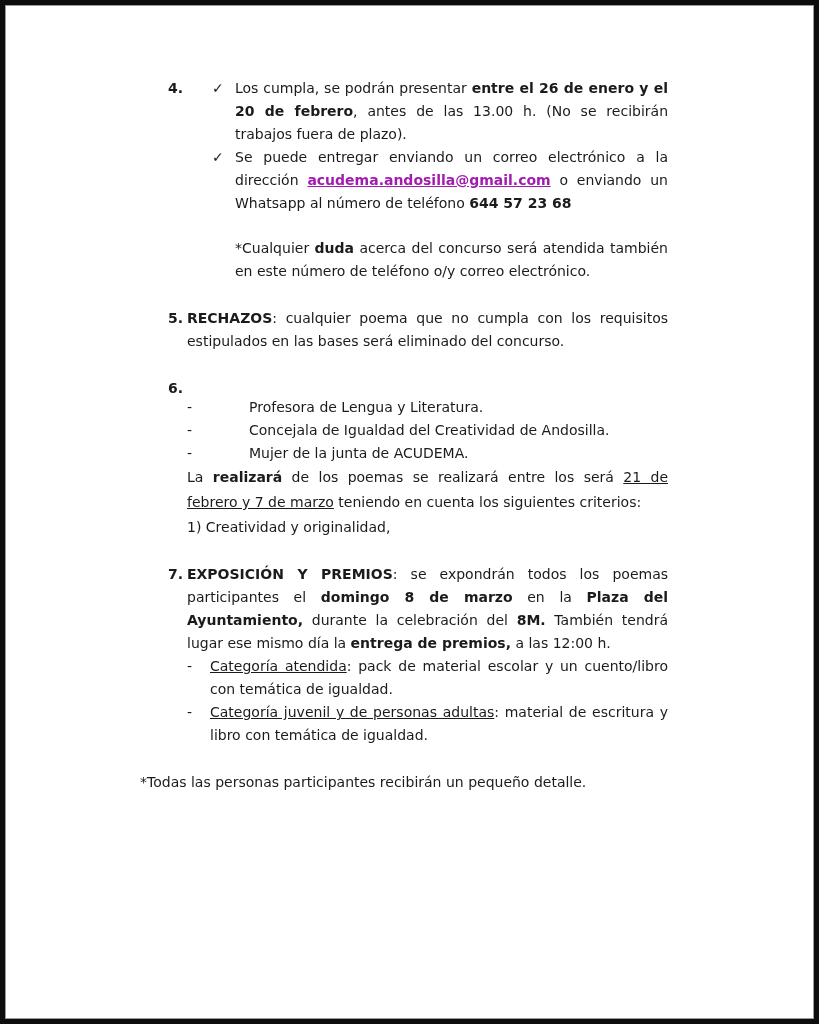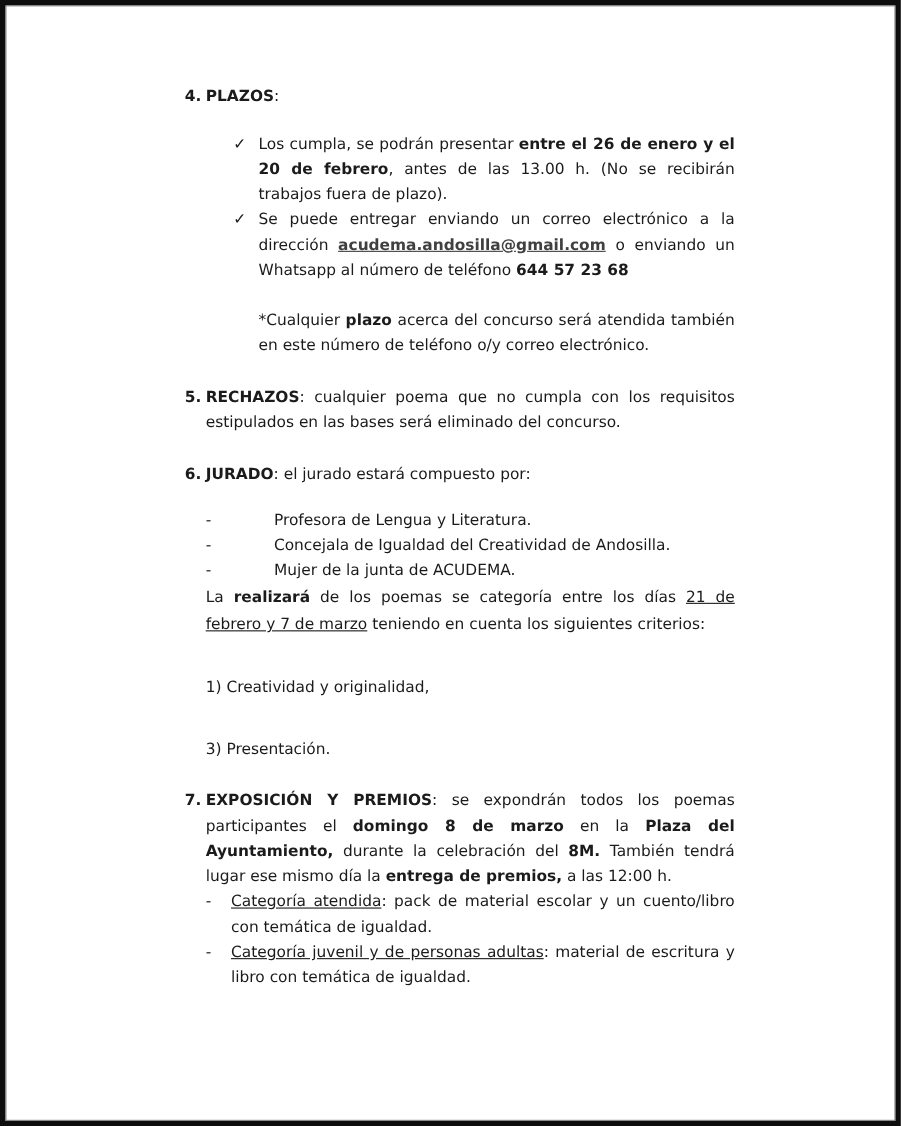--- a/index.html
+++ b/index.html
@@ -38,98 +38,95 @@
   .check-item p { width: 433px; }
 
   .note { margin-top: 22px; margin-left: 48px; width: 433px; text-align: justify; }
 
   .dash-list { margin-top: 19px; }
   .dash-item { display: flex; }
   .dash-item .dash { width: 20px; flex: none; }
   .dash-item p { flex: 1; text-align: justify; margin-left: 42px; }
 
   .eval-p { text-align: justify; line-height: 25px; }
-  .crit { line-height: 24px; margin-top: 32px; }
+  .crit { line-height: 24px; }
 
   .premios-p { margin-top: 22px; }
 
   .cat-item { display: flex; }
   .cat-item .dash { width: 23px; flex: none; }
   .cat-item p { flex: 1; text-align: justify; }
 
   .footer-note {
     margin: 24px 0 0 135px;
     width: 540px;
     font-size: 14px;
     line-height: 23px;
   }
 
   a.email-link, .email-link {
-    color: #404040;
+    color: #a21caf;
     font-weight: bold;
     text-decoration: underline;
     cursor: pointer;
   }
 </style>
 </head>
 <body>
 
 <div class="frame">
   <div class="content">
 
     <div class="sec">
       <span class="num">4.</span>
       <div class="secbody">
-        <p class="heading-line"><strong>PLAZOS</strong><span>:</span></p>
 
         <div class="check-item">
           <span class="bullet">✓</span>
           <p class="just"><span>Los cumpla, se podrán presentar </span><strong>entre el 26 de enero y el 20 de febrero</strong><span>, antes de las 13.00 h. (No se recibirán trabajos fuera de plazo).</span></p>
         </div>
 
         <div class="check-item">
           <span class="bullet">✓</span>
           <p class="just"><span>Se puede entregar enviando un correo electrónico a la dirección </span><a class="email-link">acudema.andosilla@gmail.com</a><span> o enviando un Whatsapp al número de teléfono </span><strong>644 57 23 68</strong></p>
         </div>
 
-        <p class="note"><span>*Cualquier </span><strong>plazo</strong><span> acerca del concurso será atendida también en este número de teléfono o/y correo electrónico.</span></p>
+        <p class="note"><span>*Cualquier </span><strong>duda</strong><span> acerca del concurso será atendida también en este número de teléfono o/y correo electrónico.</span></p>
       </div>
     </div>
 
     <div class="sec sec-gap">
       <span class="num">5.</span>
       <div class="secbody">
         <p class="just"><strong>RECHAZOS</strong><span>:</span><span> cualquier poema que no cumpla con los requisitos estipulados en las bases será eliminado del concurso.</span></p>
       </div>
     </div>
 
     <div class="sec sec-gap">
       <span class="num">6.</span>
       <div class="secbody">
-        <p><strong>JURADO</strong><span>:</span><span> el jurado estará compuesto por:</span></p>
 
         <div class="dash-list">
           <div class="dash-item">
             <span class="dash">-</span>
             <p>Profesora de Lengua y Literatura.</p>
           </div>
           <div class="dash-item">
             <span class="dash">-</span>
             <p>Concejala de Igualdad del Creatividad de Andosilla.</p>
           </div>
           <div class="dash-item">
             <span class="dash">-</span>
             <p>Mujer de la junta de ACUDEMA.</p>
           </div>
         </div>
 
-        <p class="eval-p"><span>La </span><strong>realizará</strong><span> de los poemas se categoría entre los días </span><span class="u">21 de febrero y 7 de marzo</span><span> teniendo en cuenta los siguientes criterios:</span></p>
+        <p class="eval-p"><span>La </span><strong>realizará</strong><span> de los poemas se realizará entre los será </span><span class="u">21 de febrero y 7 de marzo</span><span> teniendo en cuenta los siguientes criterios:</span></p>
 
         <p class="crit">1) Creatividad y originalidad,</p>
-        <p class="crit">3) Presentación.</p>
       </div>
     </div>
 
     <div class="sec sec-gap">
       <span class="num">7.</span>
       <div class="secbody">
         <p class="just"><strong>EXPOSICIÓN Y PREMIOS</strong><span>:</span><span> se expondrán todos los poemas participantes el </span><strong>domingo 8 de marzo</strong><span> en la </span><strong>Plaza del Ayuntamiento,</strong><span> durante la celebración del </span><strong>8M.</strong><span> También tendrá lugar ese mismo día la </span><strong>entrega de premios,</strong><span> a las 12:00 h.</span></p>
 
 
         <div class="cat-item">
@@ -138,13 +135,14 @@
         </div>
         <div class="cat-item">
           <span class="dash">-</span>
           <p><span class="u">Categoría juvenil y de personas adultas</span><span>: material de escritura y libro con temática de igualdad.</span></p>
         </div>
       </div>
     </div>
 
   </div>
 
+  <p class="footer-note">*Todas las personas participantes recibirán un pequeño detalle.</p>
 </div>
 
 </body></html>

